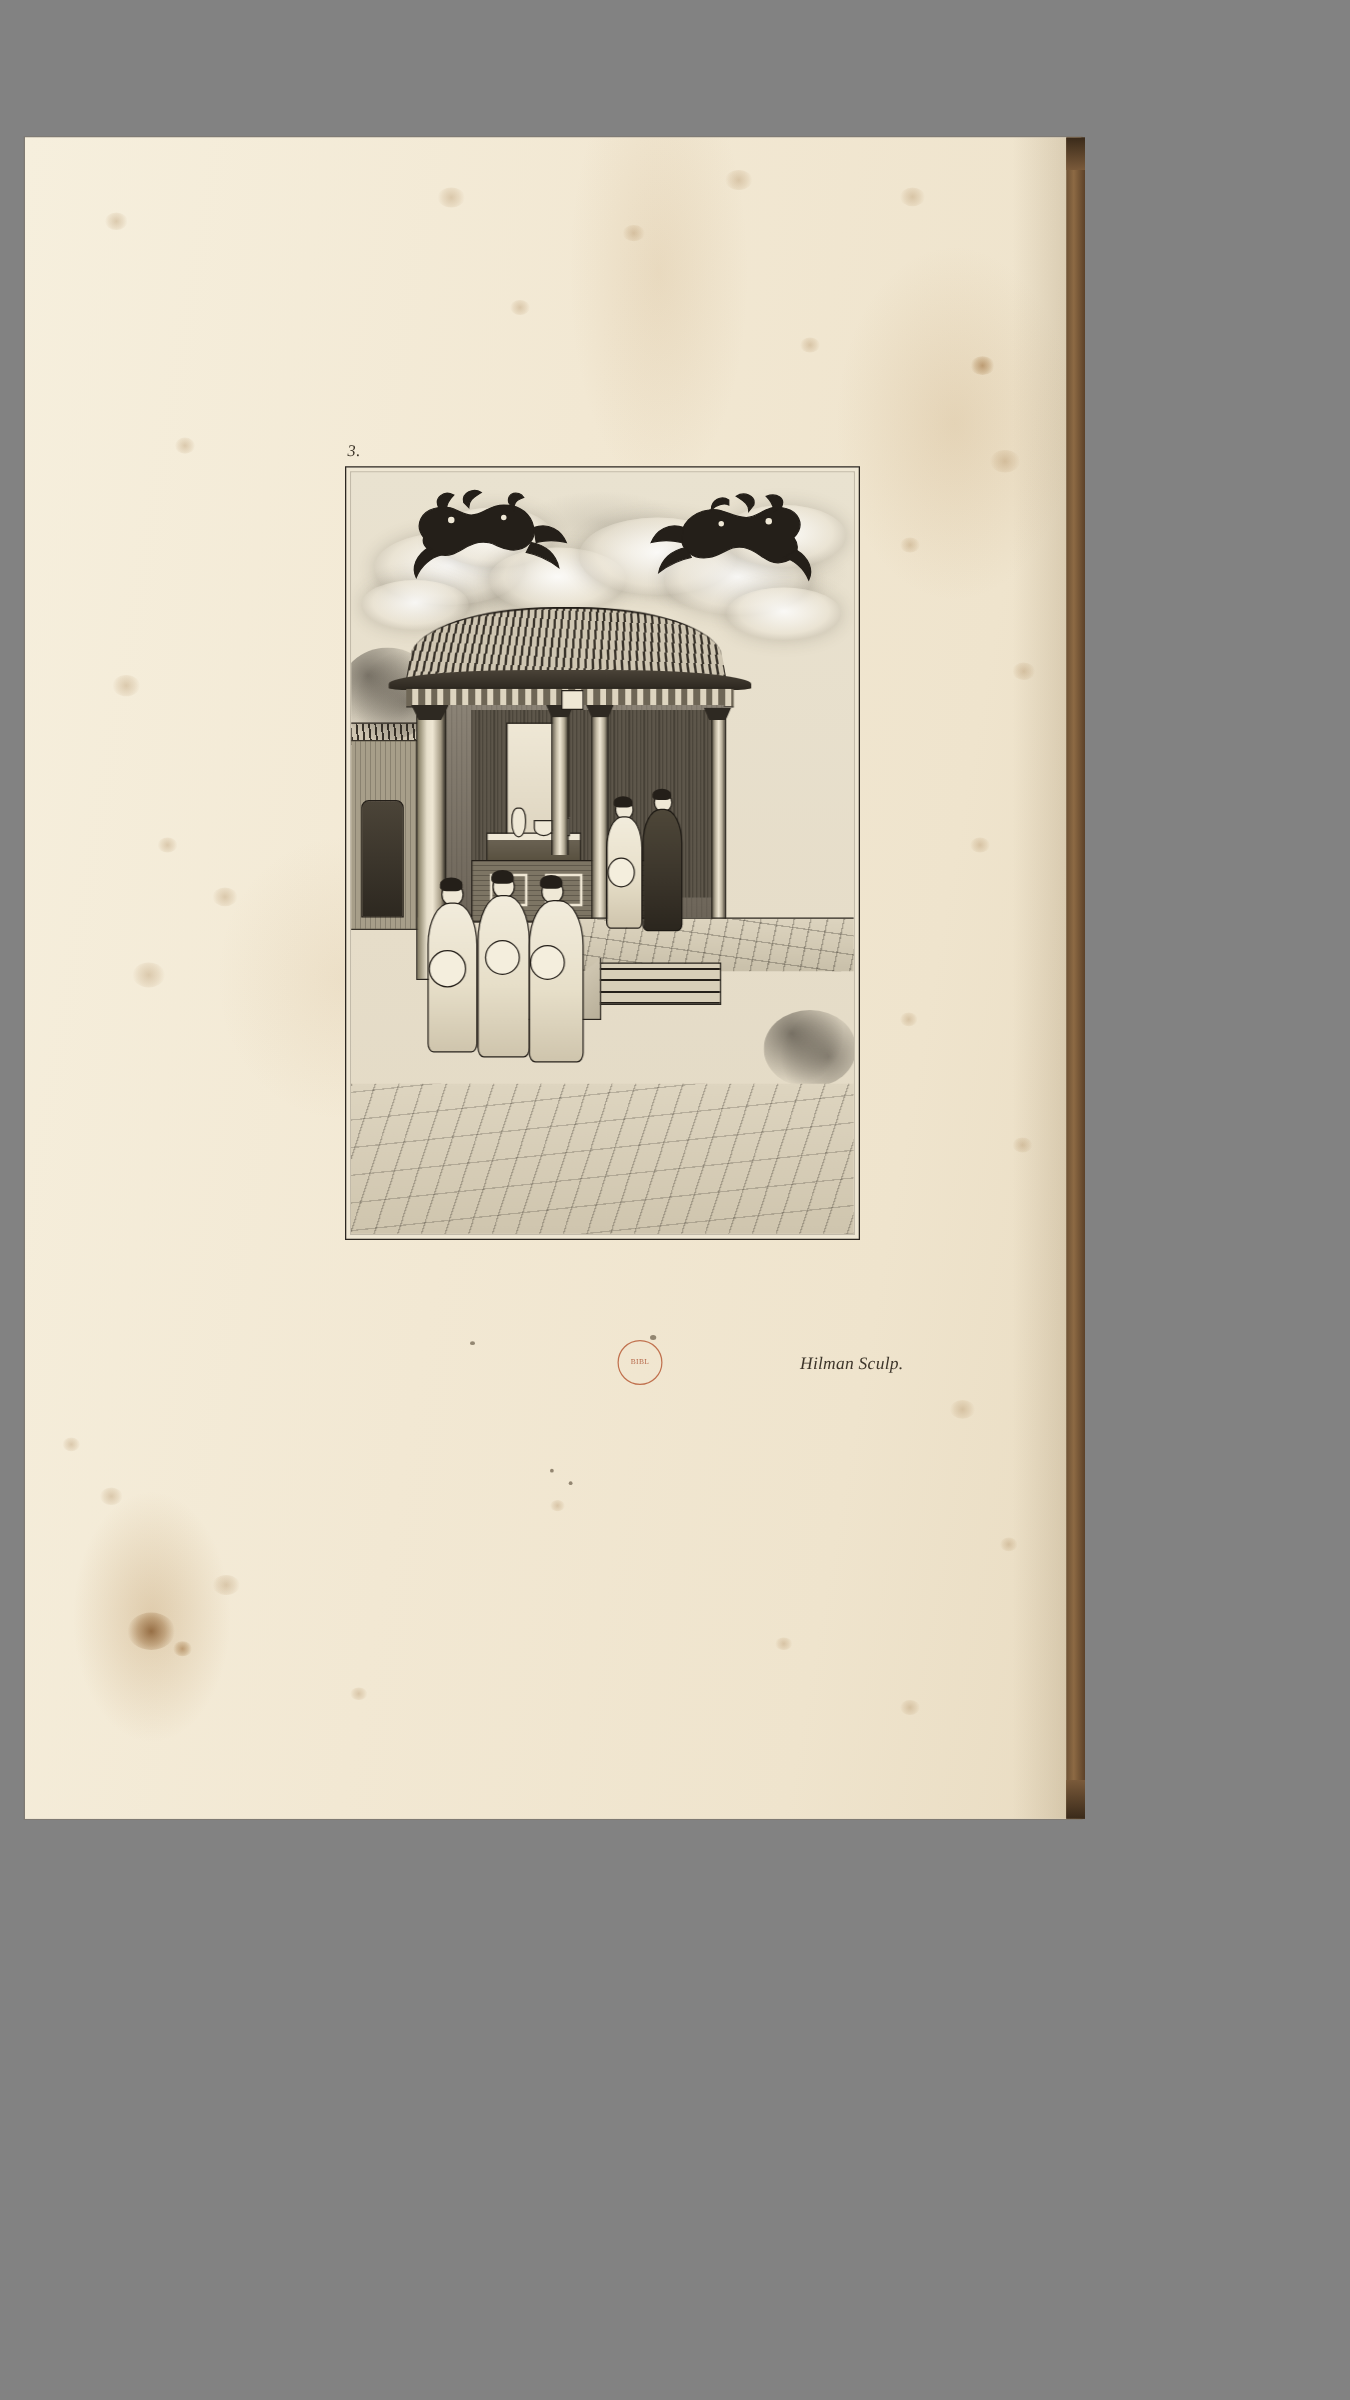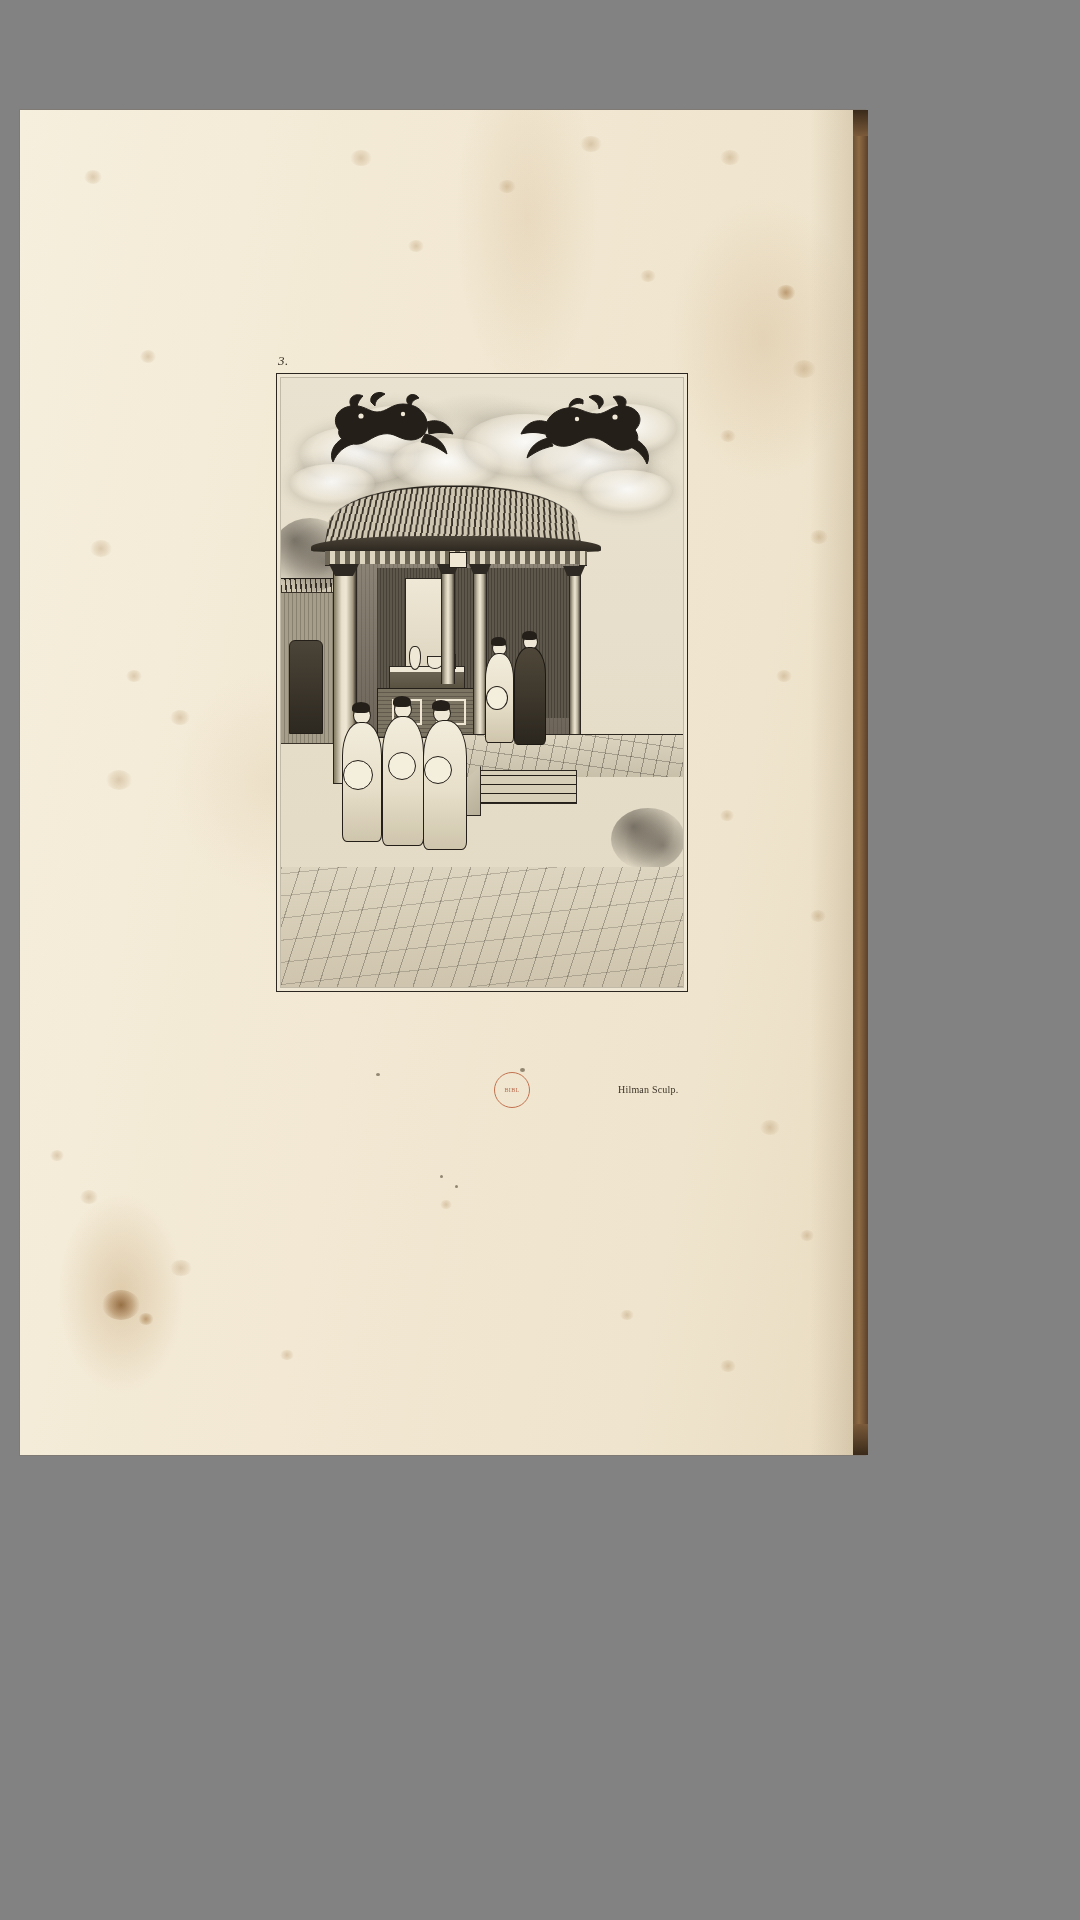--- a/index.html
+++ b/index.html
@@ -312,23 +312,24 @@
     font-size: 6px;
     letter-spacing: 0.3px;
     text-align: center;
     line-height: 1.1;
     opacity: 0.8;
   }
 
   
   #engraver-credit {
     position: absolute;
-    left: 598px;
+    left: 620px;
     top: 974px;
-    font-size: 10px;
+    font-size: 14px;
+    font-style: italic;
     color: #3d352a;
     letter-spacing: 0.2px;
   }
 
   
   .speck {
     position: absolute;
     border-radius: 50%;
     background: rgba(70,55,35,0.55);
   }

